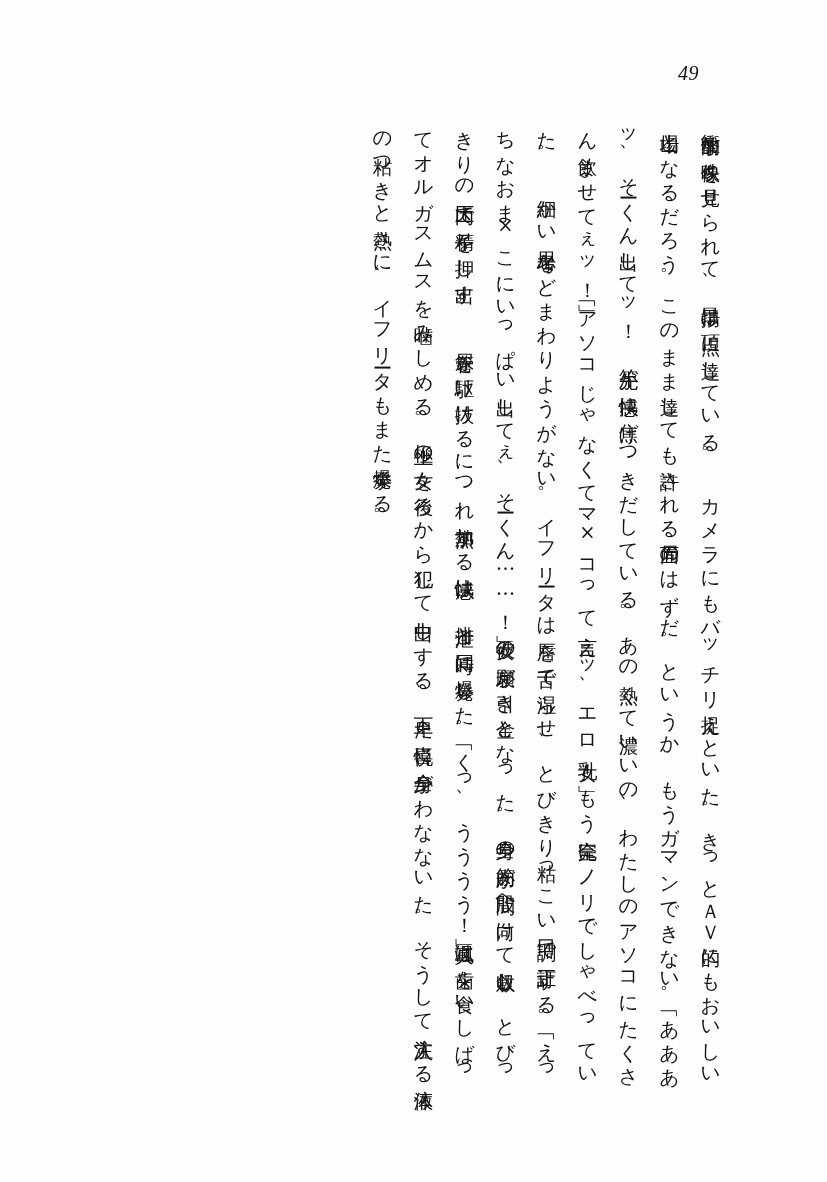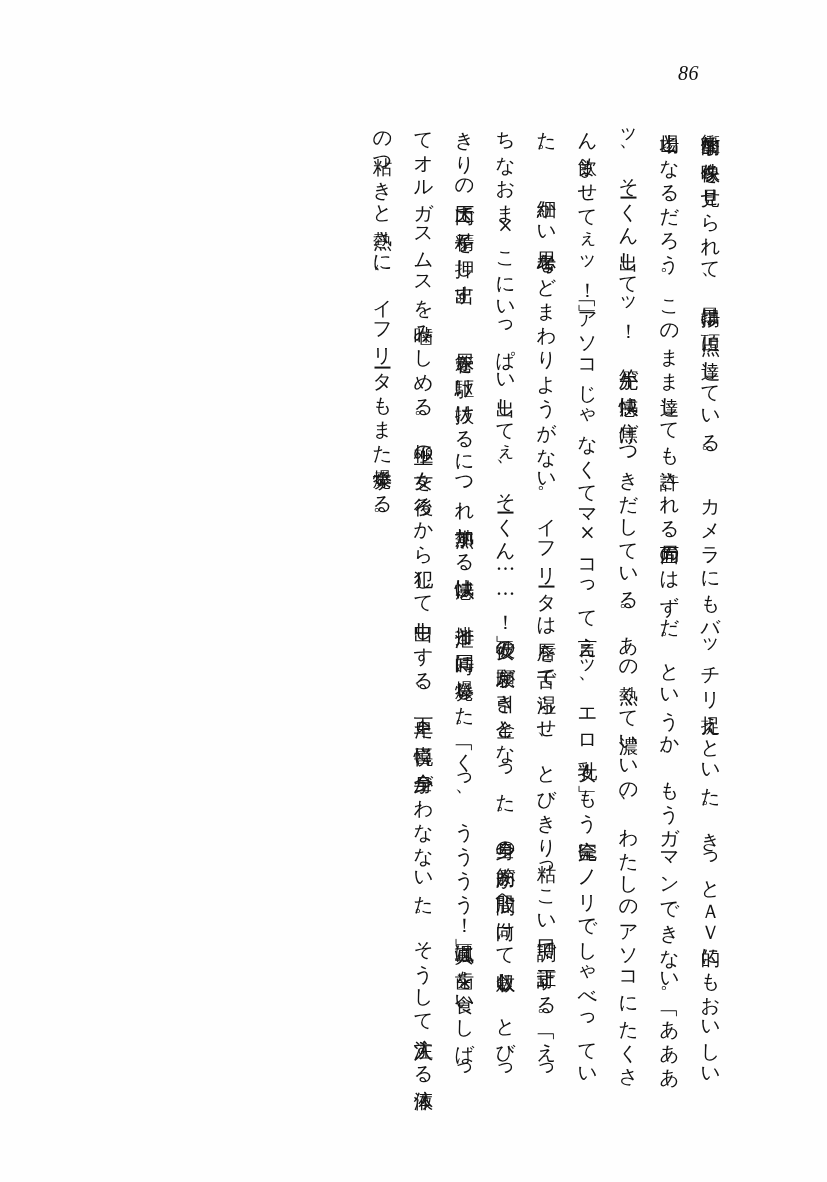--- a/index.html
+++ b/index.html
@@ -52,17 +52,17 @@
     color: #141414;
     text-align: justify;
     direction: ltr;
   }
 </style>
 </head>
 <body>
 
 <div class="page">
 
-  <div class="page-number">86</div>
+  <div class="page-number">49</div>
 
   <div class="text-body">衝撃的な映像を見せられて、昂揚は頂点に達している。　カメラにもバッチリ捉えといた。きっとＡＶ的にもおいしい山場となるだろう。このまま達しても許される局面のはずだ。というか、もうガマンできない。「あああッ、そーくん出してッ！　竿先が快感に焦げつきだしている。あの熱くて濃いいの、わたしのアソコにたくさん飲ませてぇッ！」「アソコじゃなくてマ×コって言えッ、エロ乳女！」もう完全にノリでしゃべっていた。　細かい思考などまわりようがない。イフリータは唇を舌で湿らせ、とびきり粘っこい口調で訂正する。「えっちなおま×こにいっぱい出してぇ、そーくん……！」彼女の哀願が引き金となった。全身の筋肉が股間へ向けて収斂し、とびっきりの内圧で精子を押し出す。　尿管を駆け抜けるにつれ加熱する快感は、排泄と同時に爆発した。「くっ、うううう！」颯真は歯を食いしばってオルガスムスを噛みしめる。極上の女を後ろから犯して中出しする、下卑た喜悦に全身がわなないた。そうして注入する液体の粘つきと熱さに、イフリータもまた爆発する。</div>
 
 </div>
 
 </body></html>

